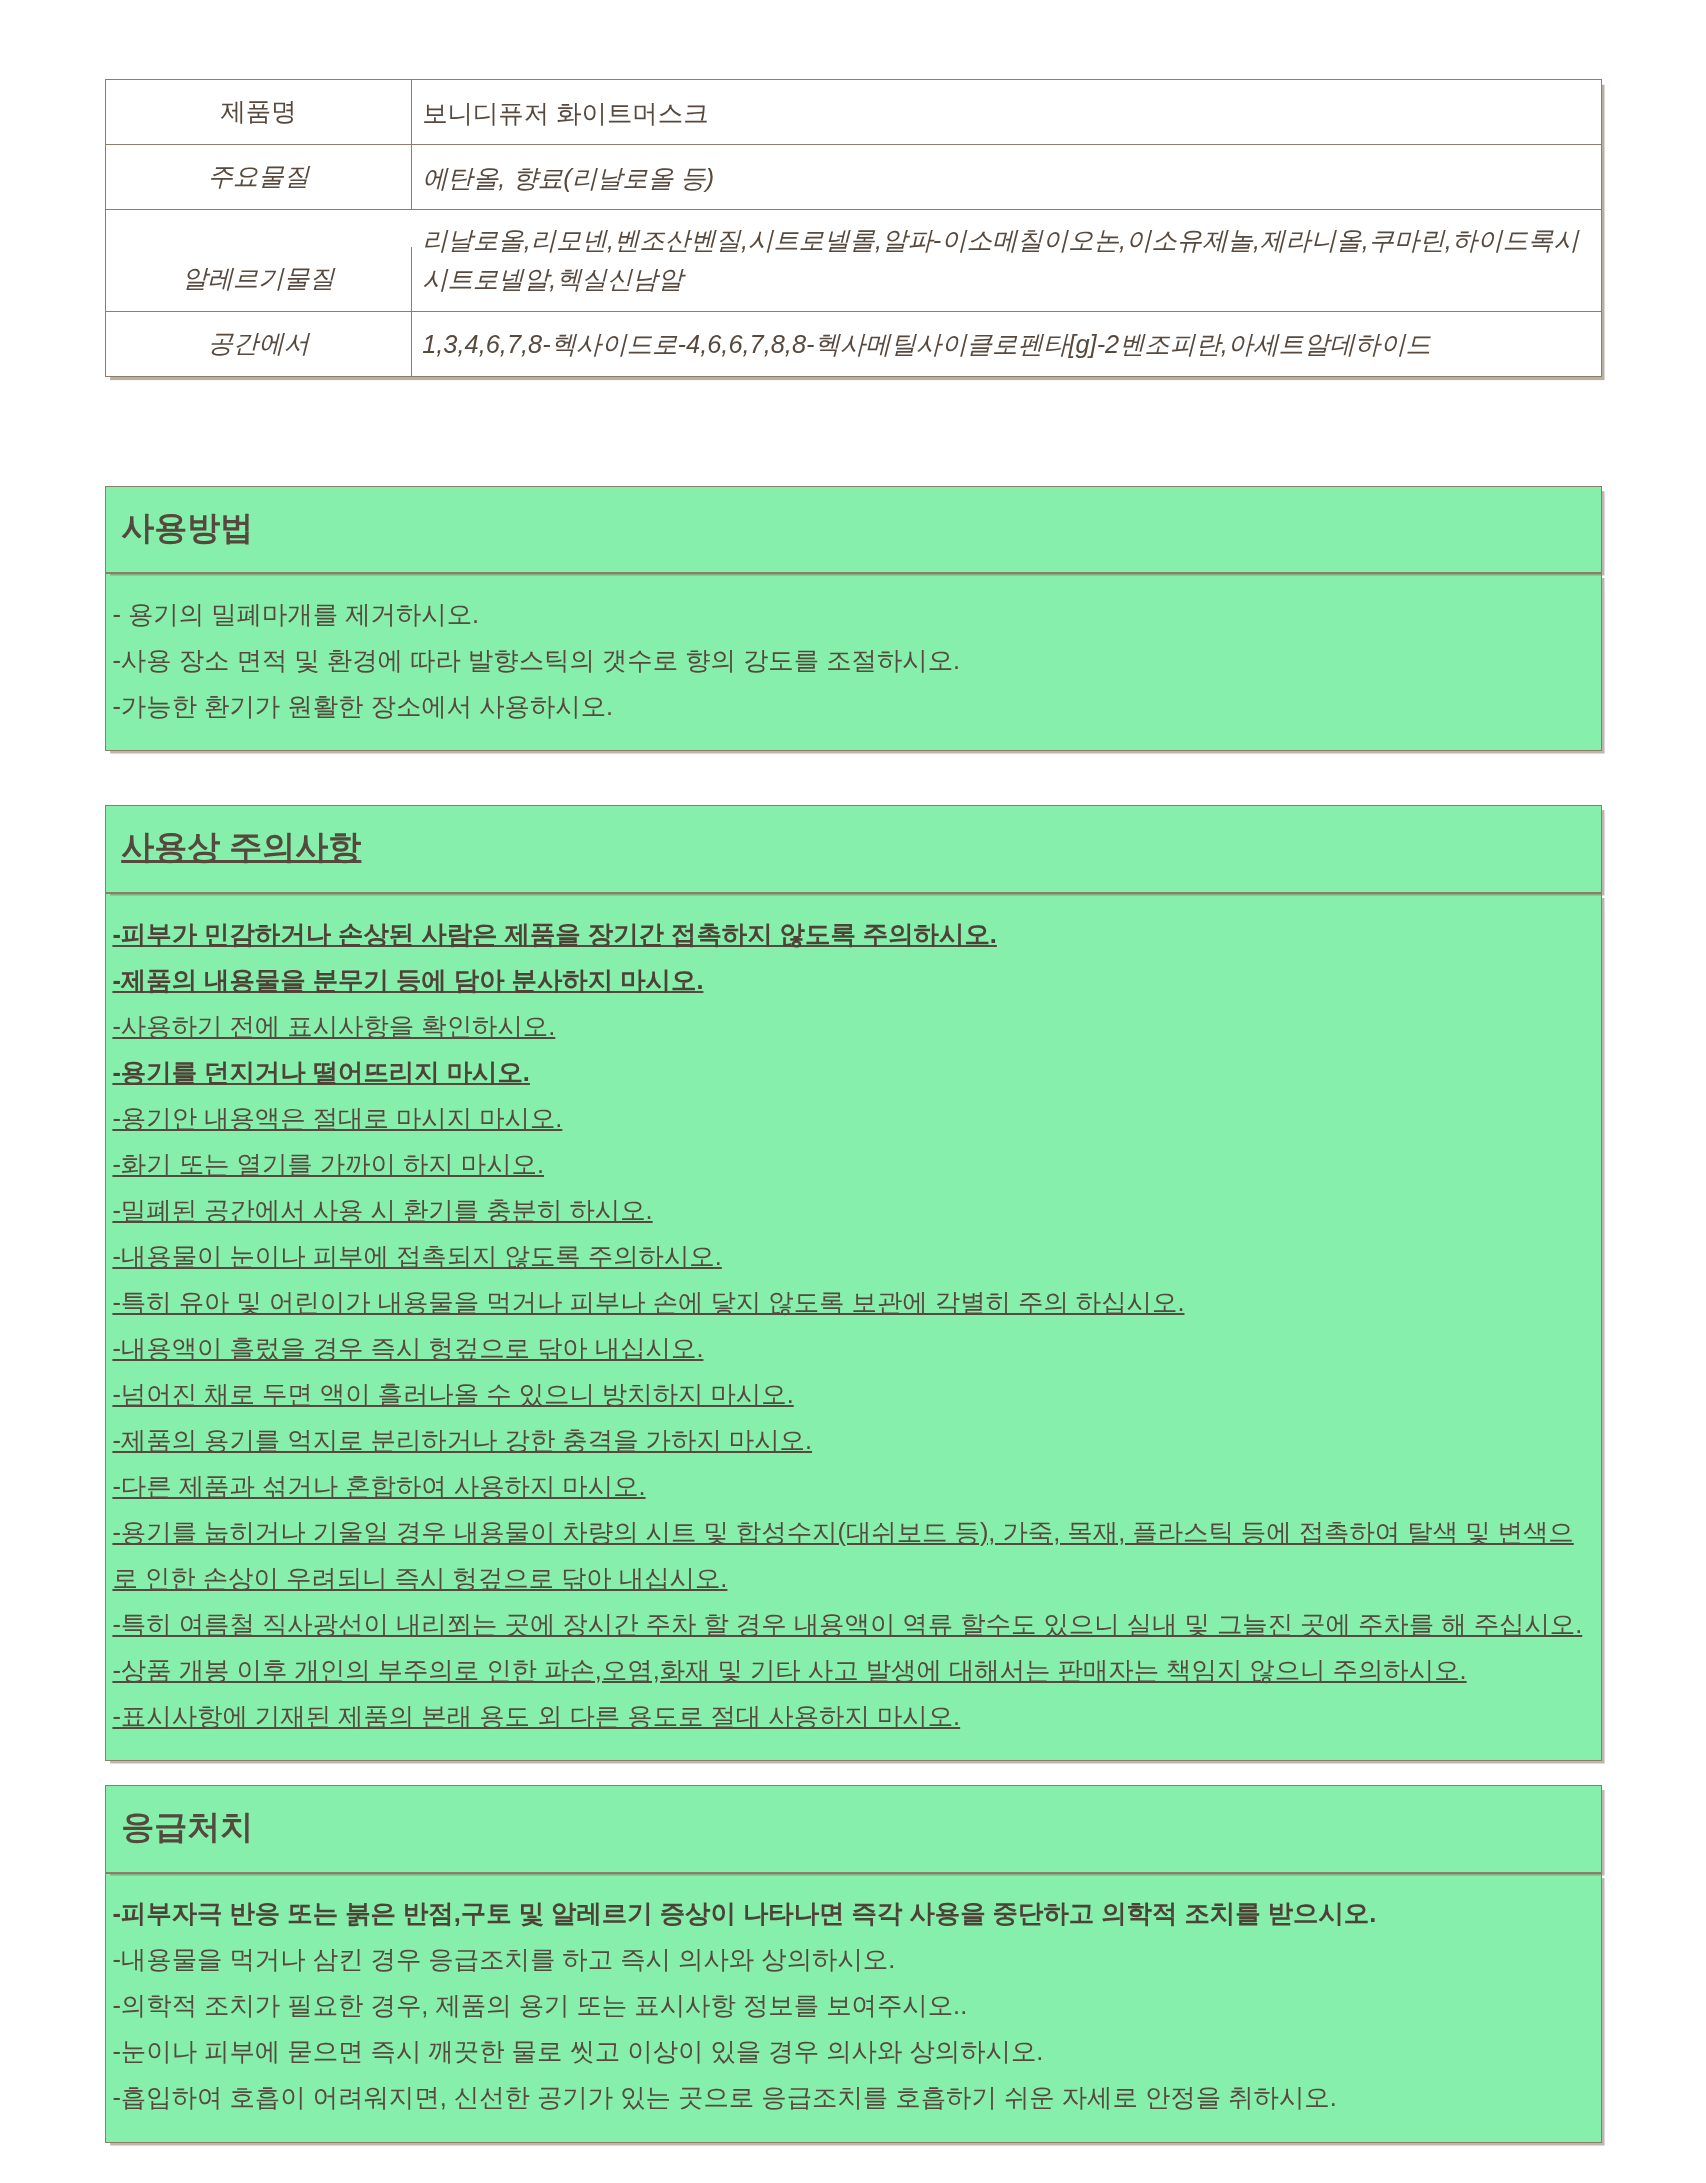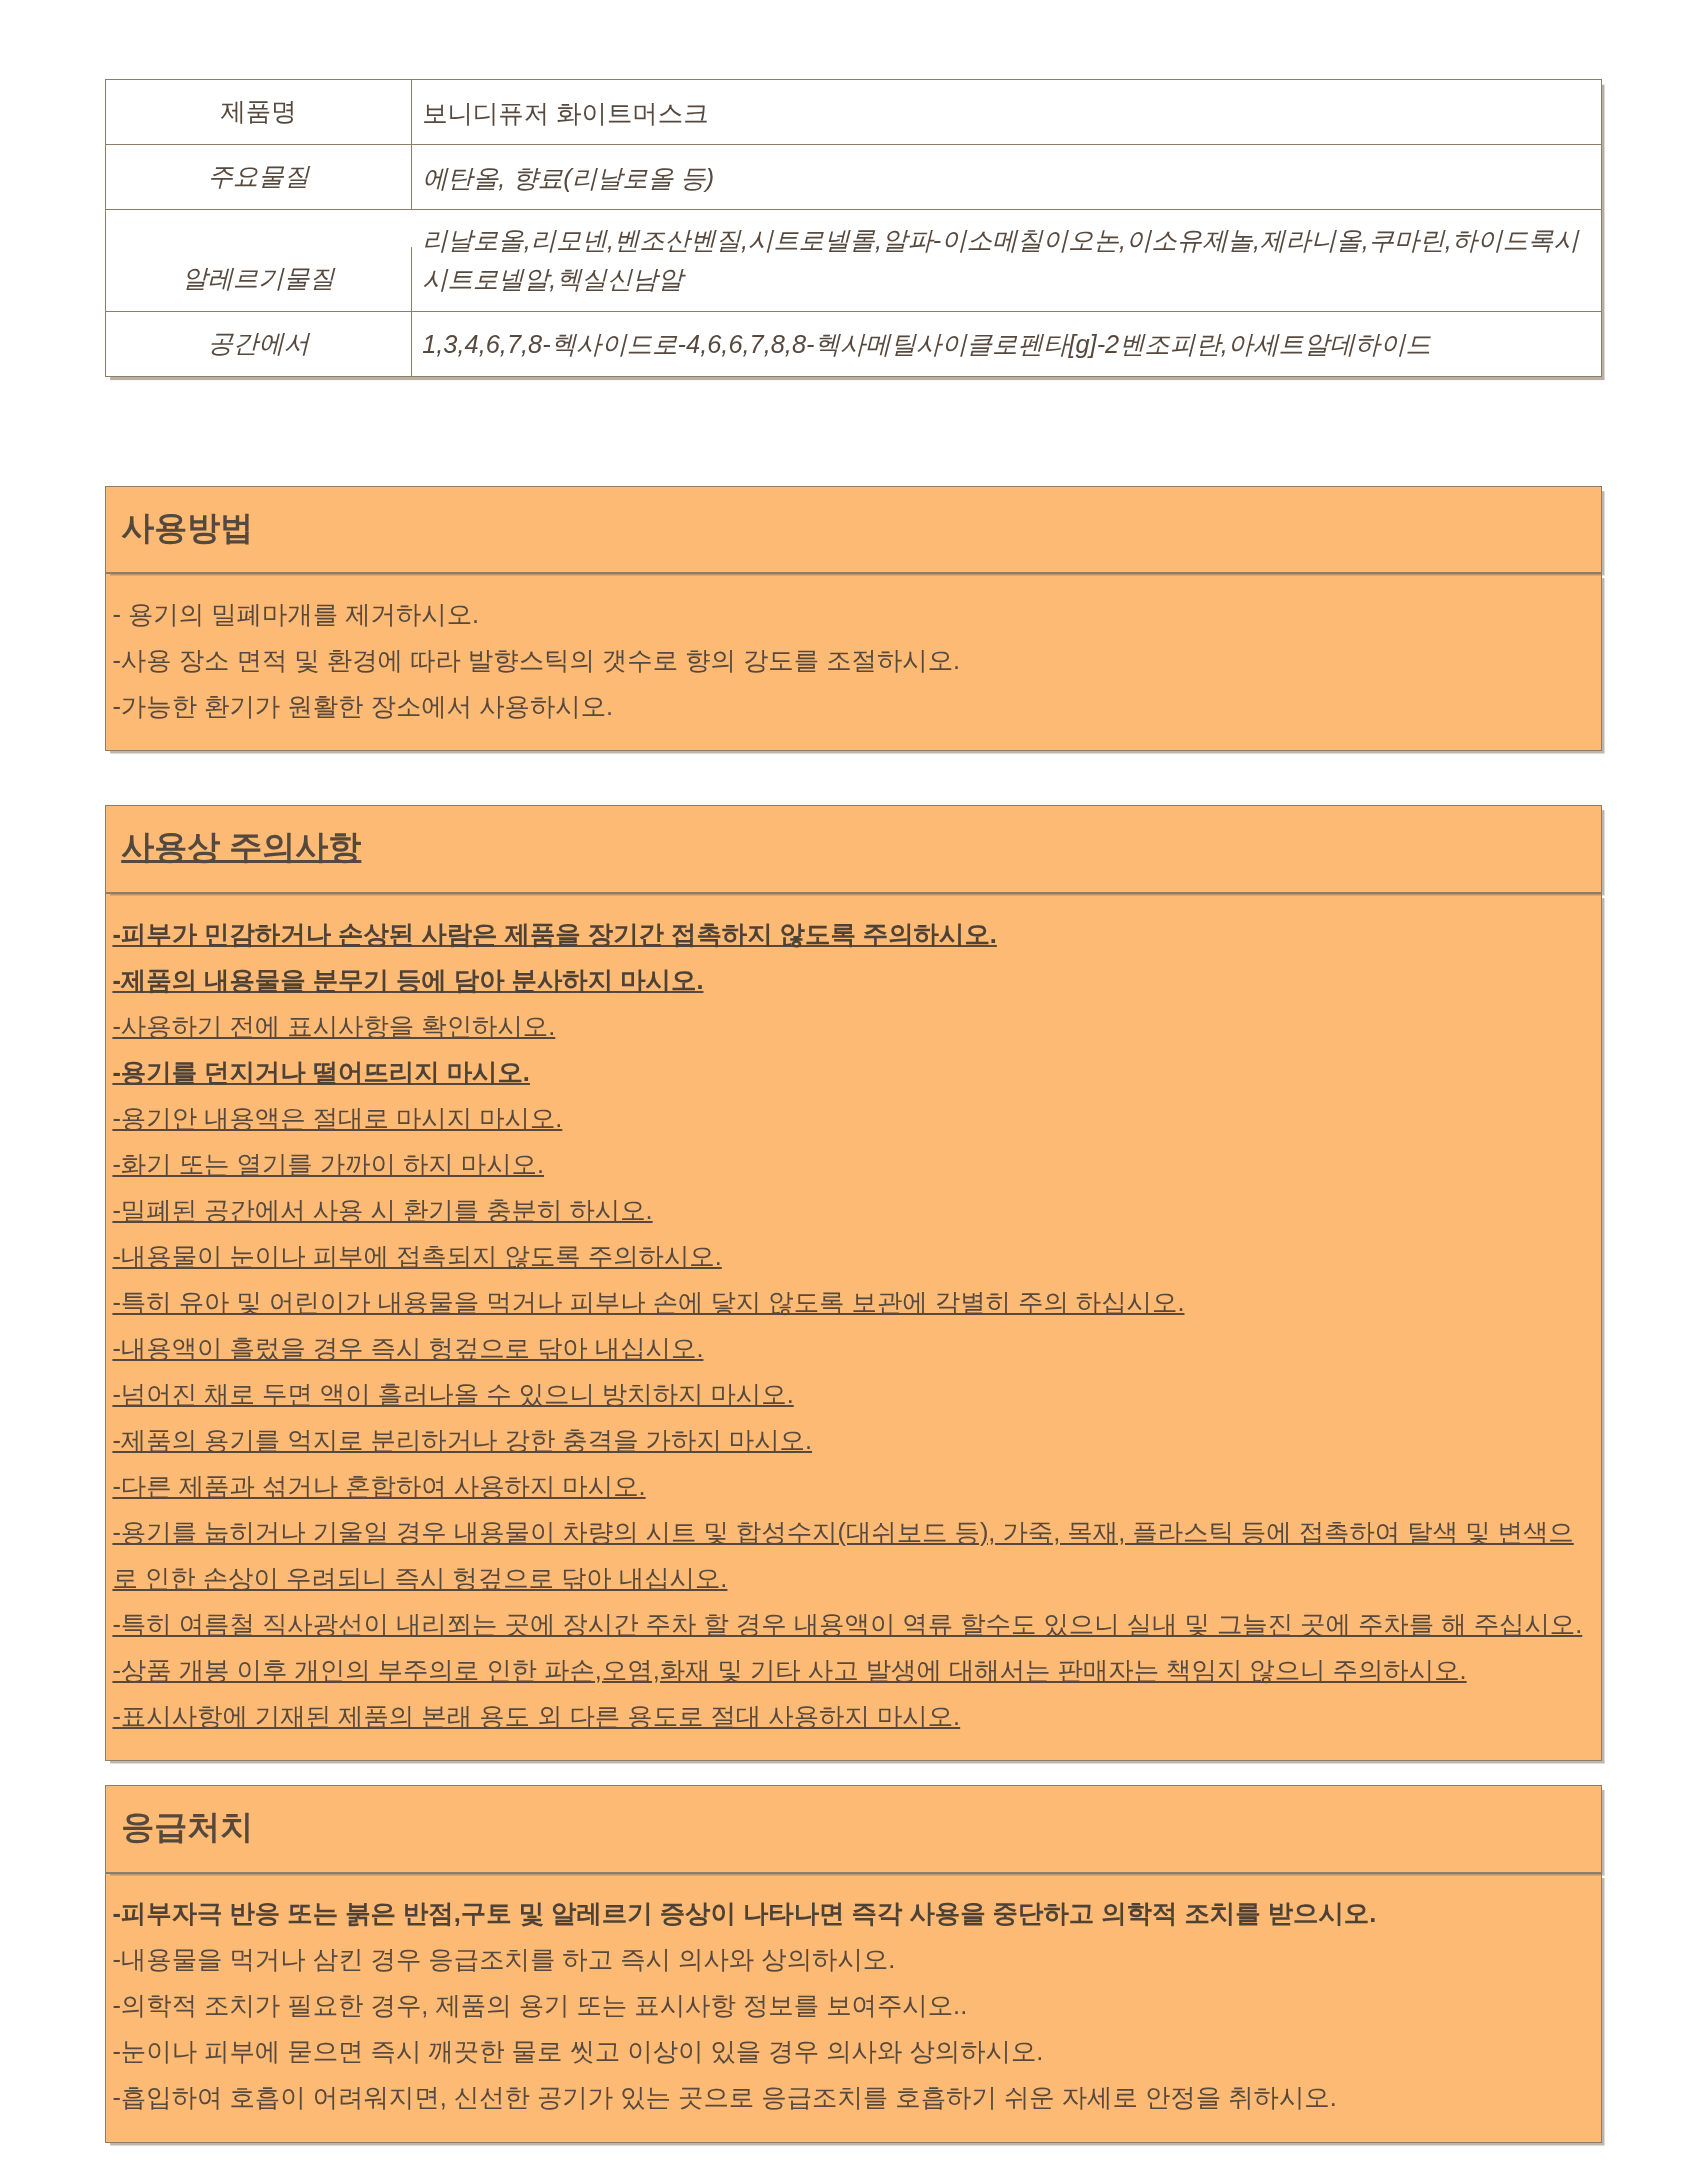--- a/index.html
+++ b/index.html
@@ -43,21 +43,21 @@
     flex: 1;
     display: flex;
     align-items: center;
     font-size: 25.4px;
     line-height: 39px;
     padding: 11.4px 9px 11.4px 10.2px;
     word-break: break-all;
   }
 
   
-  .box-section { background:#fdba74; }
+  .box-section { background:#86efac; }
   .sec-usage   { margin-top: 109px; }
   .sec-caution { margin-top: 54px; text-decoration: underline; }
   .sec-firstaid{ margin-top: 24px; }
   .sec-header {
     border: 1.9px solid #8c7d68;
     box-shadow: 3.8px 3.8px 0 -1.3px rgba(125,110,90,0.5);
     padding: 19px 15.2px 21.6px 15.2px;
     font-size: 33px;
     font-weight: 600;
     color: #55483c;

